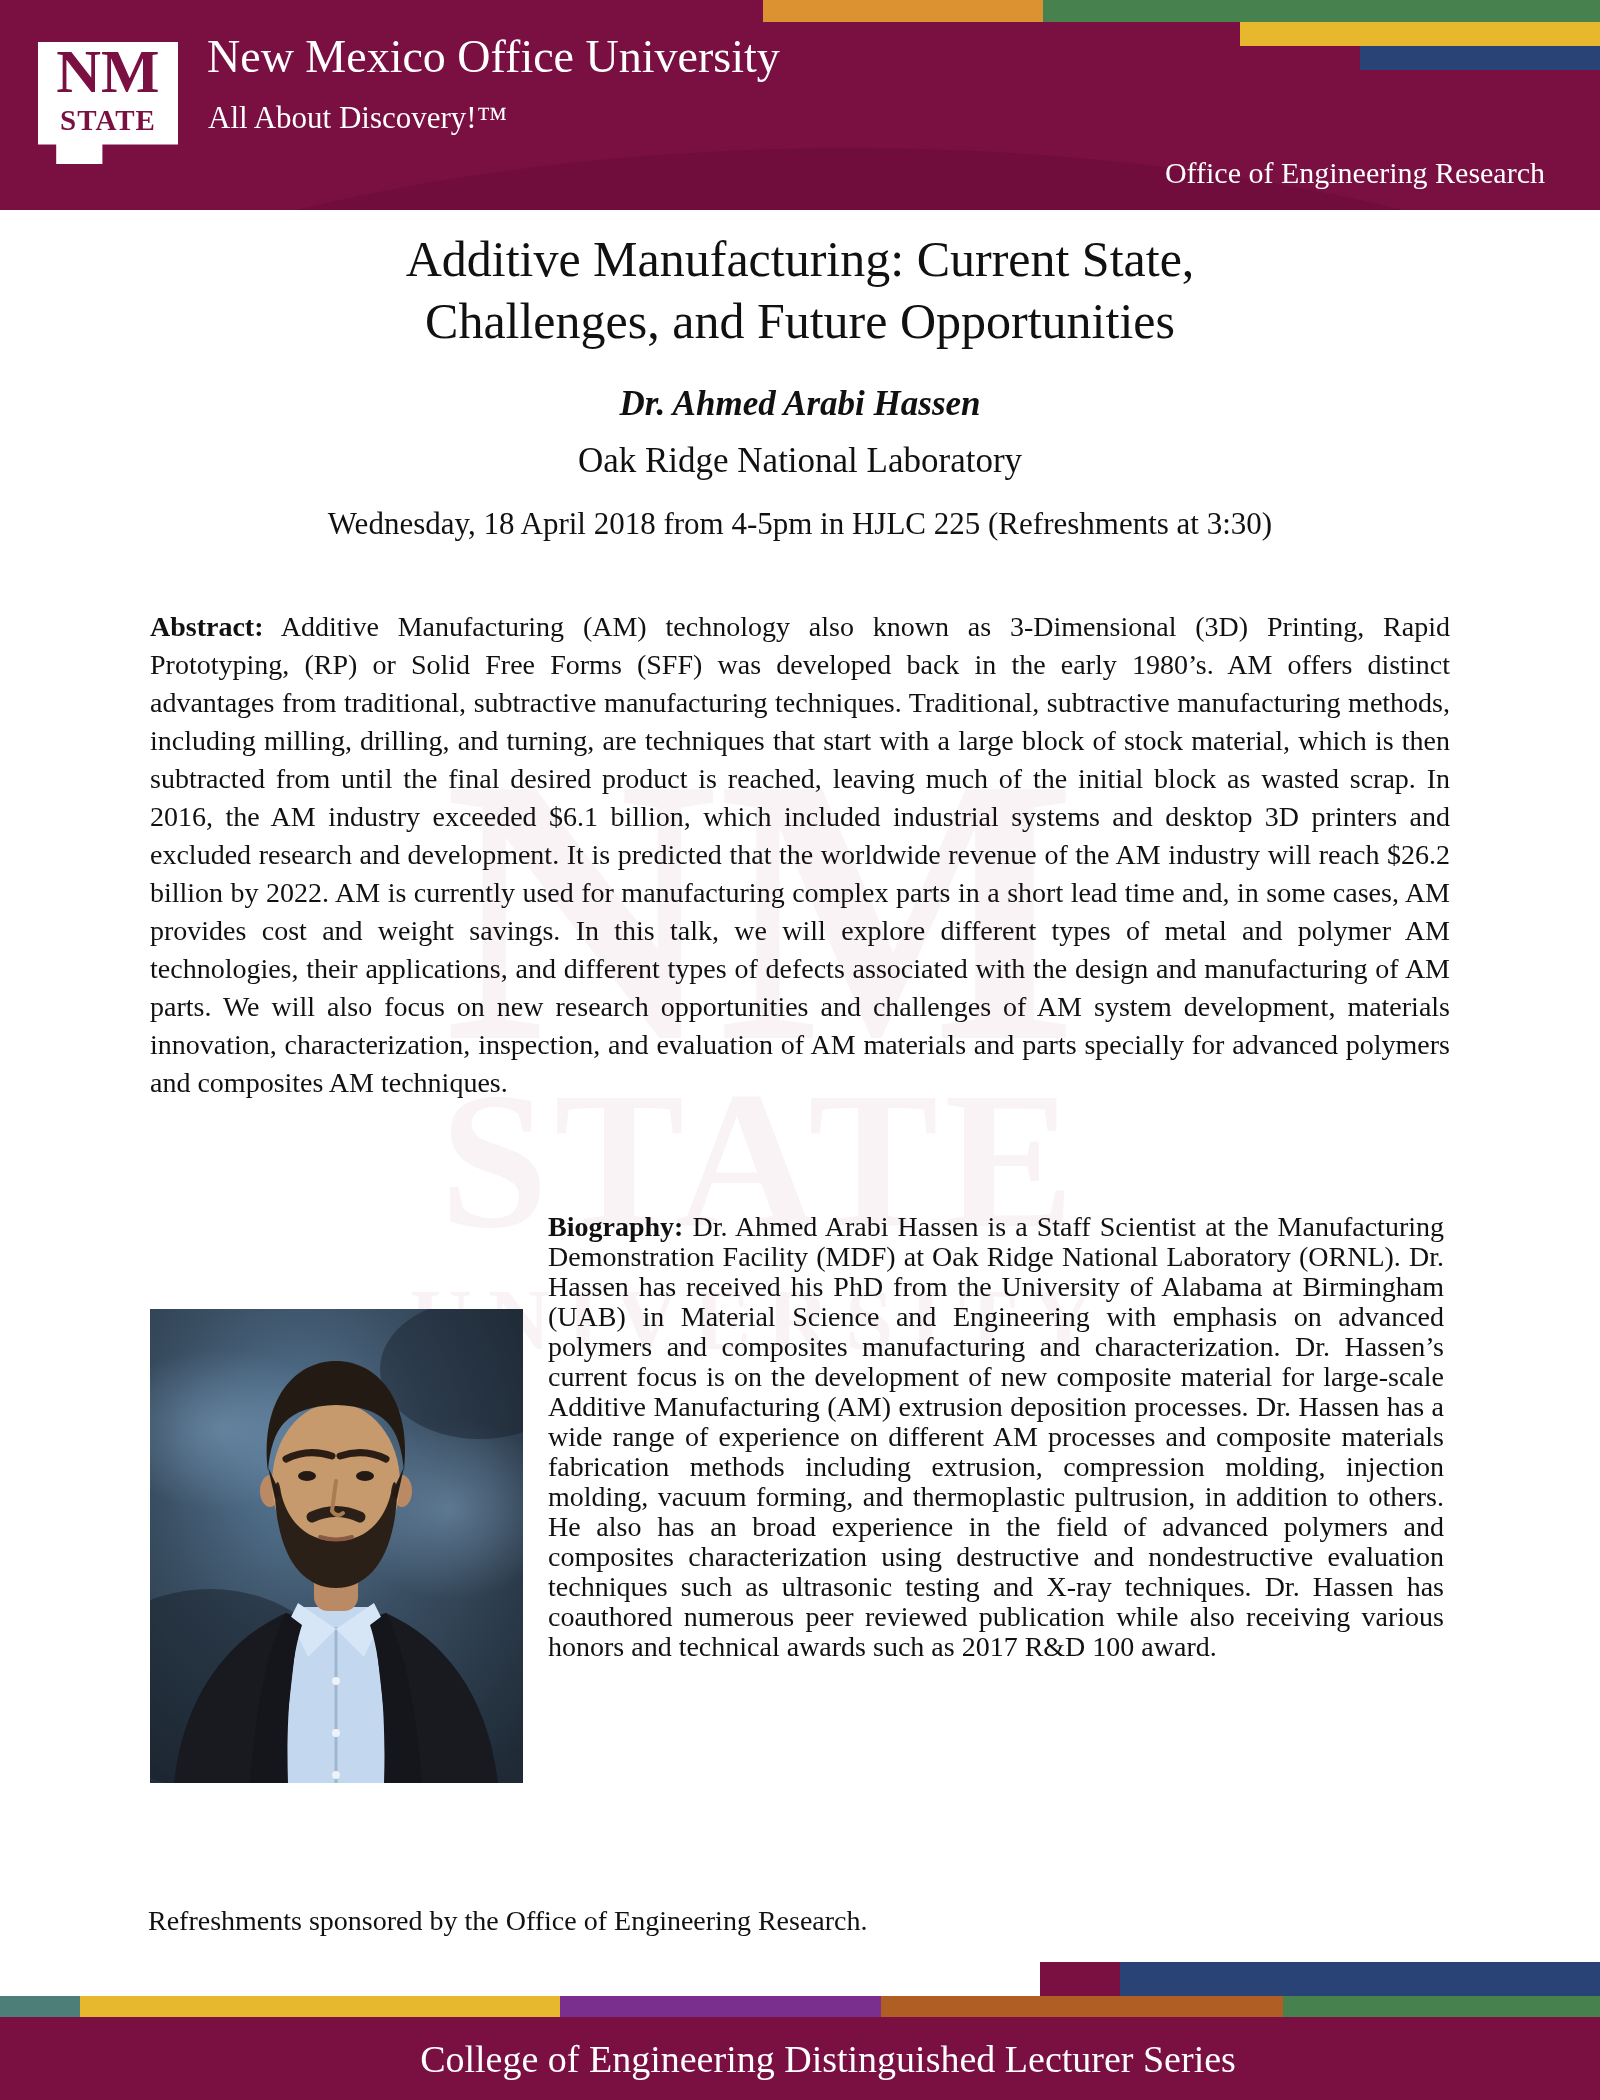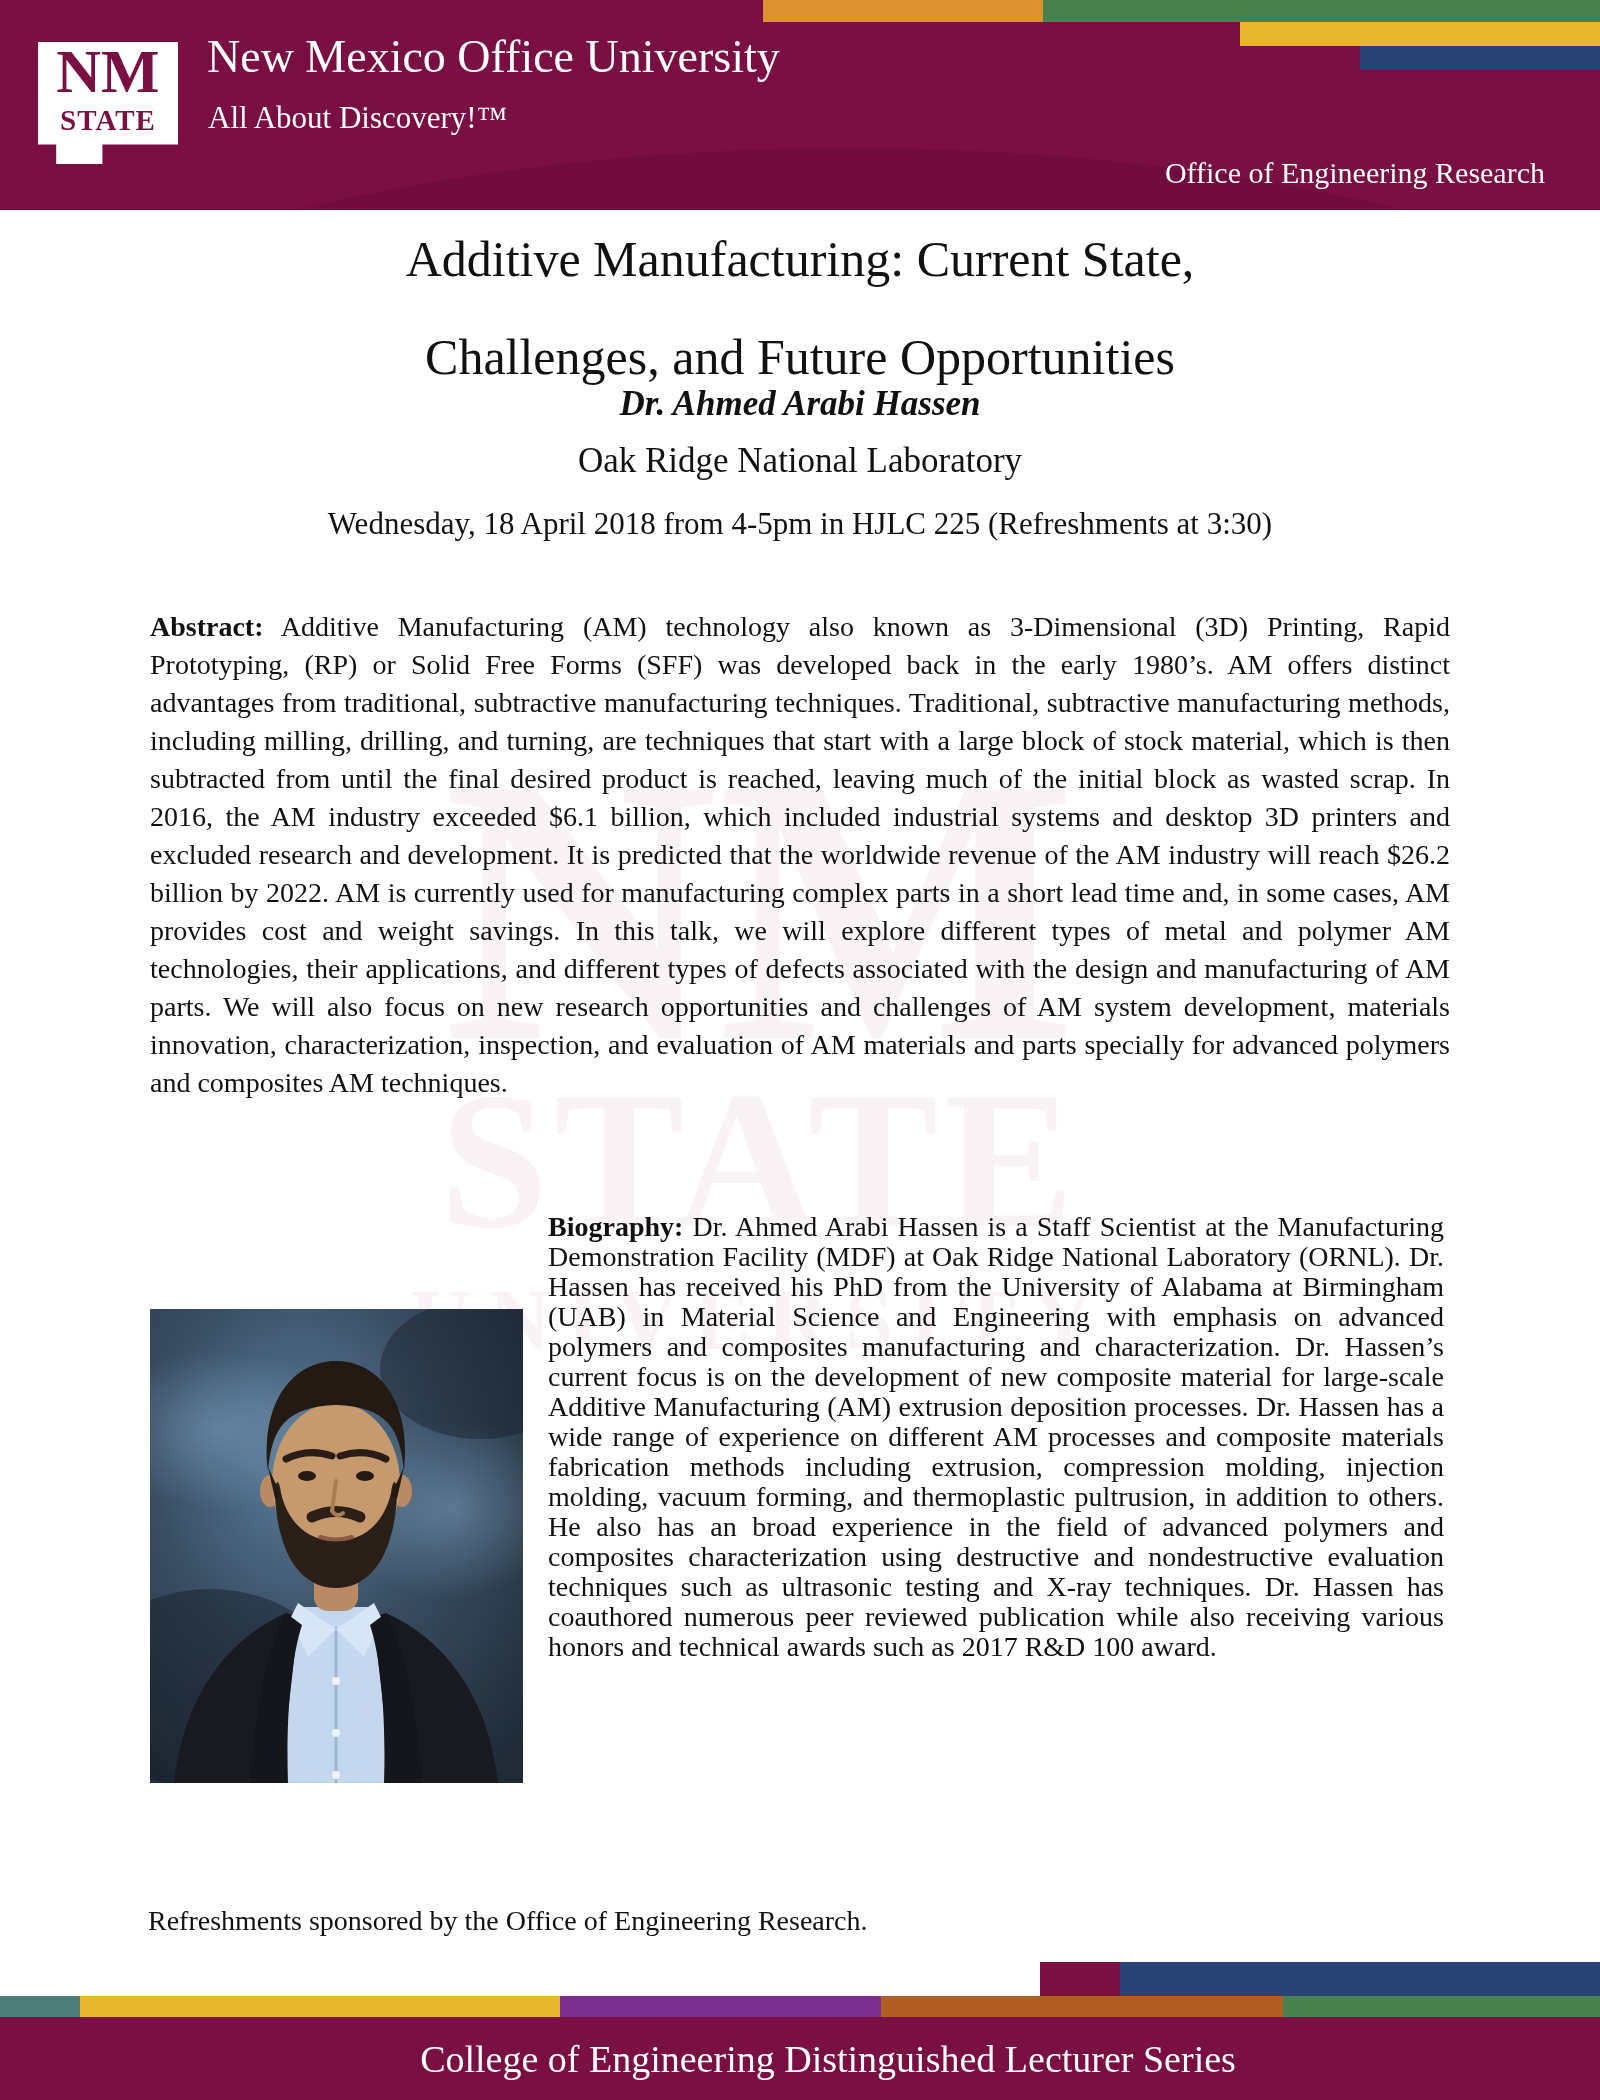--- a/index.html
+++ b/index.html
@@ -27,21 +27,21 @@
   .tb-blue{left:1360px;top:46px;width:240px;height:24px;background:#2a4377;}
   
   .watermark{position:absolute;left:340px;top:760px;width:840px;text-align:center;z-index:0;
         color:rgba(140,20,80,0.05);font-weight:bold;pointer-events:none;}
   .wm1{font-size:380px;line-height:300px;}
   .wm2{font-size:195px;line-height:200px;letter-spacing:6px;}
   .wm3{font-size:86px;line-height:120px;letter-spacing:16px;}
   
   .centered{position:absolute;left:0;width:1600px;text-align:center;z-index:1;}
   .title-line1{top:230px;font-size:50px;}
-  .title-line2{top:292px;font-size:50px;margin-top:36px;}
+  .title-line2{top:292px;font-size:50px;}
   .speaker{top:384px;font-size:35px;font-weight:bold;font-style:italic;}
   .affiliation{top:441px;font-size:35px;}
   .datetime{top:506px;font-size:31px;}
   .abstract{position:absolute;left:150px;top:580px;width:1300px;font-size:28px;line-height:38px;
         text-align:justify;z-index:1;}
   .bold-label{font-weight:bold;}
   .bio-text{position:absolute;left:548px;top:1184px;width:896px;font-size:28px;line-height:30px;
         text-align:justify;z-index:1;}
   .photo{position:absolute;left:150px;top:1309px;width:373px;height:474px;z-index:1;}
   .sponsor{position:absolute;left:148px;top:1905px;font-size:28px;z-index:1;}

